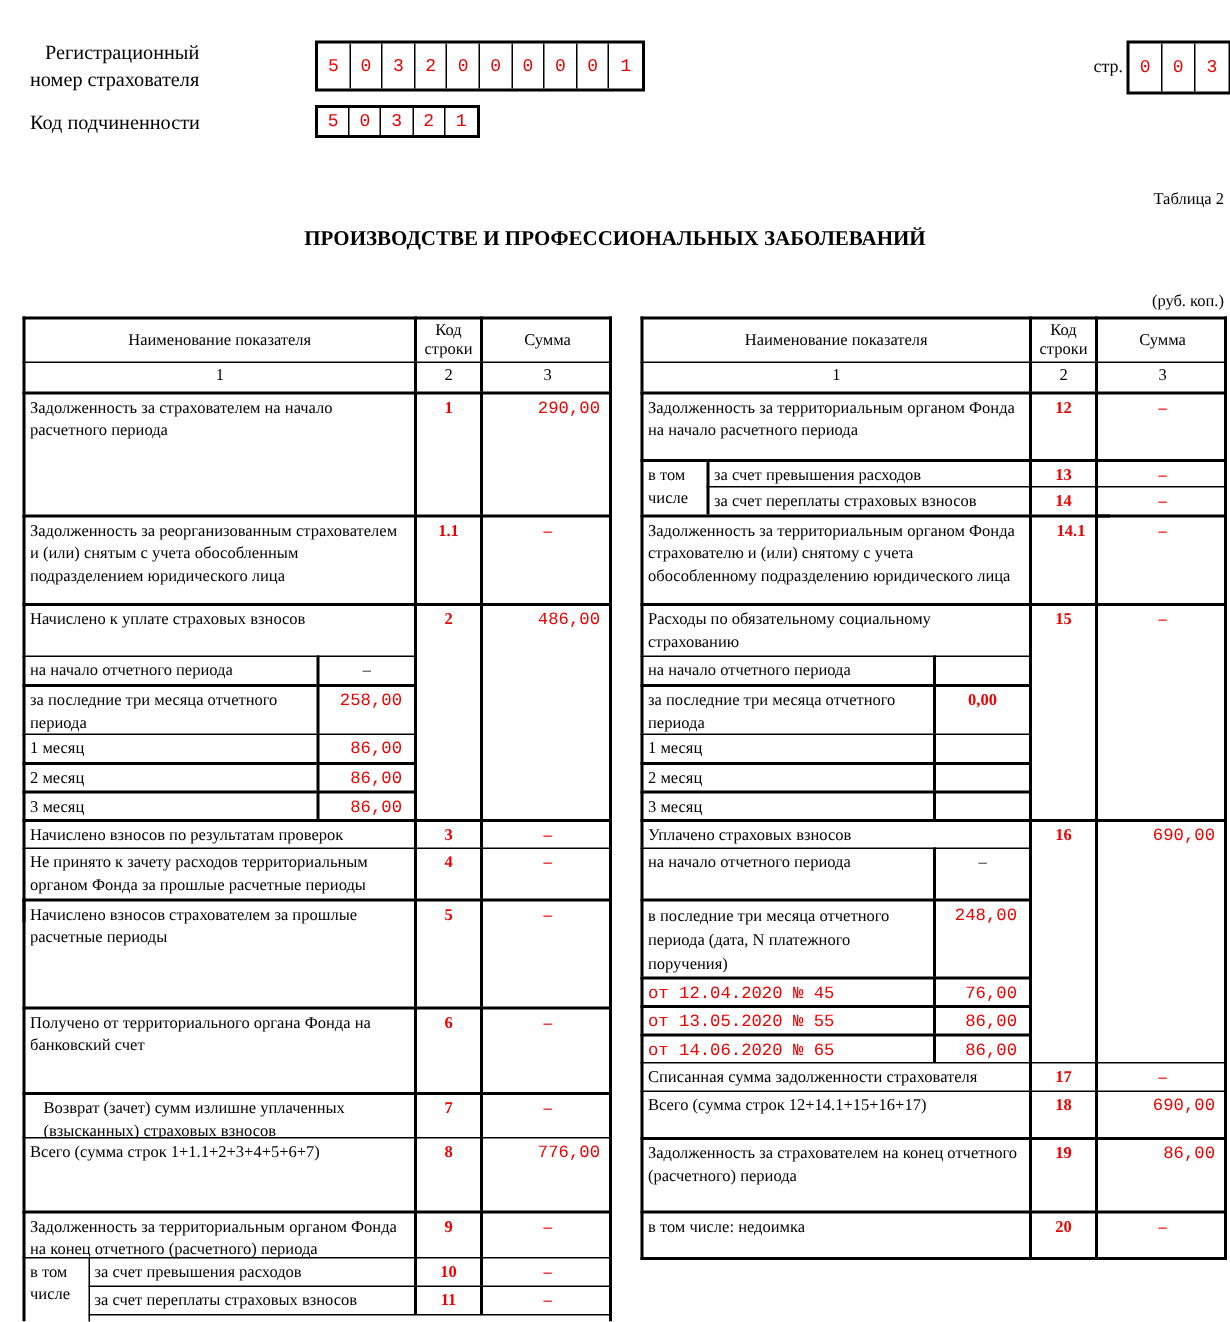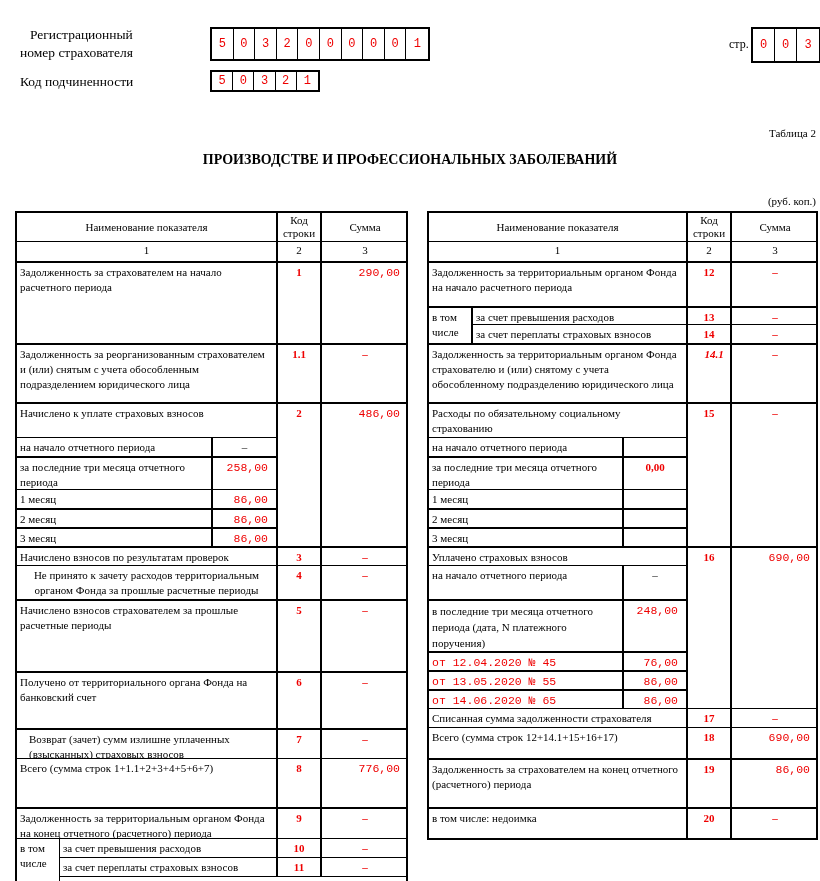--- a/index.html
+++ b/index.html
@@ -97,21 +97,21 @@
   <div class="cell sumr thk-l" style="left:211px;top:489px;width:65px;height:19px;padding-right:8px;">86,00</div>
   <div class="cell thk-t thk-l" style="left:15px;top:508px;width:196px;height:19px;">2 месяц</div>
   <div class="cell sumr thk-t thk-l" style="left:211px;top:508px;width:65px;height:19px;padding-right:8px;">86,00</div>
   <div class="cell thk-t thk-l" style="left:15px;top:527px;width:196px;height:19px;">3 месяц</div>
   <div class="cell sumr thk-t thk-l" style="left:211px;top:527px;width:65px;height:19px;padding-right:8px;">86,00</div>
 
   <div class="cell thk-t thk-l" style="left:15px;top:546px;width:261px;height:19px;">Начислено взносов по результатам проверок</div>
   <div class="cell code thk-t thk-l" style="left:276px;top:546px;width:44px;height:19px;">3</div>
   <div class="cell sumc thk-t thk-l" style="left:320px;top:546px;width:88px;height:19px;">–</div>
 
-  <div class="cell thk-l" style="left:15px;top:565px;width:261px;height:50px;text-align:center;">Не принято к зачету расходов территориальным органом Фонда за прошлые расчетные периоды</div>
+  <div class="cell thk-l" style="left:15px;top:565px;width:261px;height:50px;">Не принято к зачету расходов территориальным органом Фонда за прошлые расчетные периоды</div>
   <div class="cell code thk-l" style="left:276px;top:565px;width:44px;height:34px;">4</div>
   <div class="cell sumc thk-l" style="left:320px;top:565px;width:88px;height:34px;">–</div>
 
   <div class="cell thk-t thk-l" style="left:15px;top:599px;width:261px;height:72px;">Начислено взносов страхователем за прошлые расчетные периоды</div>
   <div class="cell code thk-t thk-l" style="left:276px;top:599px;width:44px;height:72px;">5</div>
   <div class="cell sumc thk-t thk-l" style="left:320px;top:599px;width:88px;height:72px;">–</div>
 
   <div class="cell thk-t thk-l" style="left:15px;top:671px;width:261px;height:57px;">Получено от территориального органа Фонда на банковский счет</div>
   <div class="cell code thk-t thk-l" style="left:276px;top:671px;width:44px;height:57px;">6</div>
   <div class="cell sumc thk-t thk-l" style="left:320px;top:671px;width:88px;height:57px;">–</div>
@@ -156,21 +156,21 @@
 
   <div class="cell thk-t thk-l" style="left:427px;top:306px;width:44px;height:37px;">в том числе</div>
   <div class="cell thk-t thk-l" style="left:471px;top:306px;width:215px;height:18px;">за счет превышения расходов</div>
   <div class="cell code thk-t thk-l" style="left:686px;top:306px;width:44px;height:18px;">13</div>
   <div class="cell sumc thk-t thk-l" style="left:730px;top:306px;width:88px;height:18px;">–</div>
   <div class="cell thk-l" style="left:471px;top:324px;width:215px;height:19px;">за счет переплаты страховых взносов</div>
   <div class="cell code thk-l" style="left:686px;top:324px;width:44px;height:19px;">14</div>
   <div class="cell sumc thk-l" style="left:730px;top:324px;width:88px;height:19px;">–</div>
 
   <div class="cell thk-t thk-l" style="left:427px;top:343px;width:259px;height:59px;">Задолженность за территориальным органом Фонда страхователю и (или) снятому с учета обособленному подразделению юридического лица</div>
-  <div class="cell code thk-t thk-l" style="left:686px;top:343px;width:54px;height:59px;font-style:italic;">14.1</div>
+  <div class="cell code thk-t thk-l" style="left:686px;top:343px;width:54px;height:59px;">14.1</div>
   <div class="cell sumc thk-t thk-l" style="left:730px;top:343px;width:88px;height:59px;">–</div>
 
   <div class="cell thk-t thk-l" style="left:427px;top:402px;width:259px;height:35px;">Расходы по обязательному социальному страхованию</div>
   <div class="cell code thk-t thk-l" style="left:686px;top:402px;width:44px;height:144px;">15</div>
   <div class="cell sumc thk-t thk-l" style="left:730px;top:402px;width:88px;height:144px;">–</div>
   <div class="cell thk-l" style="left:427px;top:437px;width:195px;height:19px;">на начало отчетного периода</div>
   <div class="cell sumc thk-l" style="left:622px;top:437px;width:64px;height:19px;"></div>
   <div class="cell thk-t thk-l" style="left:427px;top:456px;width:195px;height:33px;">за последние три месяца отчетного периода</div>
   <div class="cell sumc thk-t thk-l" style="left:622px;top:456px;width:64px;height:33px;">0,00</div>
   <div class="cell thk-l" style="left:427px;top:489px;width:195px;height:19px;">1 месяц</div>

